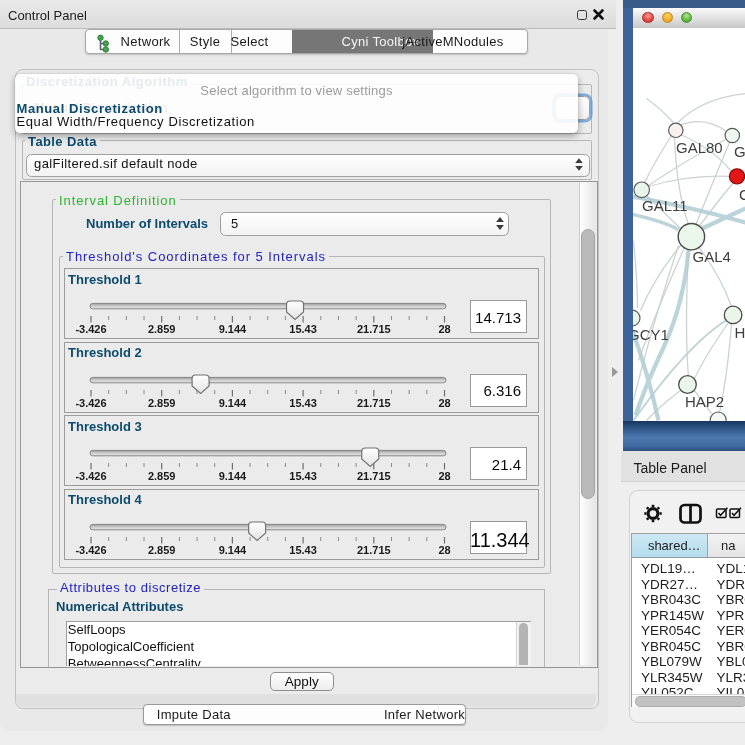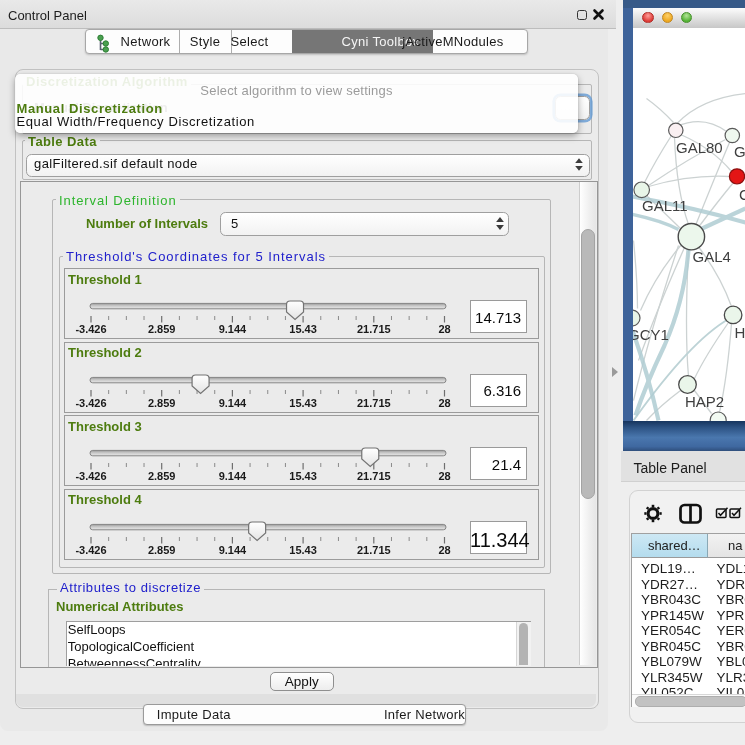--- a/index.html
+++ b/index.html
@@ -1,17 +1,17 @@
 <!DOCTYPE html>
 <html><head><meta charset="utf-8"><style>
 html,body{margin:0;padding:0;background:#eeeeee;font-family:"Liberation Sans",sans-serif;}
 #root{position:relative;width:745px;height:745px;overflow:hidden;background:#eeeeee;}
 .a{position:absolute;}
 .t13{font-size:13px;color:#111;}
-.b13{font-size:13px;font-weight:bold;color:#4d7c0f;}
+.b13{font-size:13px;font-weight:bold;color:#0c4a6e;}
 .grp{position:absolute;border:1px solid #b6b6b6;border-radius:2px;}
 .gl{position:absolute;background:#ebebeb;padding:0 3px;font-size:13px;letter-spacing:0.4px;white-space:nowrap;}
 .combo{position:absolute;background:linear-gradient(#ffffff,#f2f2f2);border:1px solid #9f9f9f;border-radius:5.5px;}
 .seg{position:absolute;top:0;bottom:0;display:flex;align-items:center;justify-content:center;font-size:13px;letter-spacing:0.3px;color:#1a1a1a;white-space:nowrap;}
 .segd{background:#767676;color:#f5f5f5;padding-left:36px;}
 .vline{position:absolute;top:0;bottom:0;width:1px;background:#adadad;}
 </style></head><body>
 <div id="root">
 
 <div class="a" style="left:0;top:0;width:608px;height:731px;background:#e9e9e9;border-radius:0 0 8px 8px;"></div>
@@ -280,21 +280,21 @@
 <line x1="47.5" y1="2" x2="47.5" y2="19.5" stroke="#111" stroke-width="2.7"></line>
 <g stroke="#111" fill="none" stroke-width="1.5">
 <rect x="73.5" y="6" width="9.5" height="8.5" rx="1"></rect>
 <path d="M75.5 10 l2 2.3 l7 -7.5"></path>
 <rect x="87" y="6" width="9.5" height="8.5" rx="1"></rect>
 <path d="M89 10 l2 2.3 l7 -7.5"></path>
 </g>
 </svg>
 <div class="a" style="left:630.5px;top:533px;width:114.5px;height:173.5px;border:1px solid #a0a0a0;border-right:none;background:#fff;box-sizing:border-box;overflow:hidden;"></div>
 <div class="a" style="left:631.5px;top:534px;width:76.5px;height:23.5px;background:linear-gradient(#cde8f4,#b4dcee);border-right:1px solid #8aa8b5;border-bottom:1px solid #9a9a9a;text-align:center;font-size:13px;color:#222;line-height:23px;box-sizing:border-box;padding-left:10px;">shared…</div>
-<div class="a" style="left:708px;top:534px;width:37px;height:23.5px;background:linear-gradient(#f2f2f2,#e4e4e4);border-bottom:1px solid #9a9a9a;font-size:13px;color:#222;line-height:23px;box-sizing:border-box;overflow:hidden;"><span style="margin-left:20px;">na</span></div>
+<div class="a" style="left:708px;top:534px;width:37px;height:23.5px;background:linear-gradient(#f2f2f2,#e4e4e4);border-bottom:1px solid #9a9a9a;font-size:13px;color:#222;line-height:23px;box-sizing:border-box;overflow:hidden;"><span style="margin-left:13px;">na</span></div>
 <div class="a" style="left:631.5px;top:557.5px;width:113.5px;height:136.5px;background:#fff;overflow:hidden;">
 <div style="position:absolute;left:9.5px;top:3.7px;font-size:13.5px;color:#1d1d1d;">YDL19…</div>
 <div style="position:absolute;left:85px;top:3.7px;font-size:13.5px;color:#1d1d1d;white-space:nowrap;">YDL194W</div>
 <div style="position:absolute;left:9.5px;top:19.2px;font-size:13.5px;color:#1d1d1d;">YDR27…</div>
 <div style="position:absolute;left:85px;top:19.2px;font-size:13.5px;color:#1d1d1d;white-space:nowrap;">YDR277C</div>
 <div style="position:absolute;left:9.5px;top:34.7px;font-size:13.5px;color:#1d1d1d;">YBR043C</div>
 <div style="position:absolute;left:85px;top:34.7px;font-size:13.5px;color:#1d1d1d;white-space:nowrap;">YBR043C</div>
 <div style="position:absolute;left:9.5px;top:50.2px;font-size:13.5px;color:#1d1d1d;">YPR145W</div>
 <div style="position:absolute;left:85px;top:50.2px;font-size:13.5px;color:#1d1d1d;white-space:nowrap;">YPR145W</div>
 <div style="position:absolute;left:9.5px;top:65.7px;font-size:13.5px;color:#1d1d1d;">YER054C</div>

